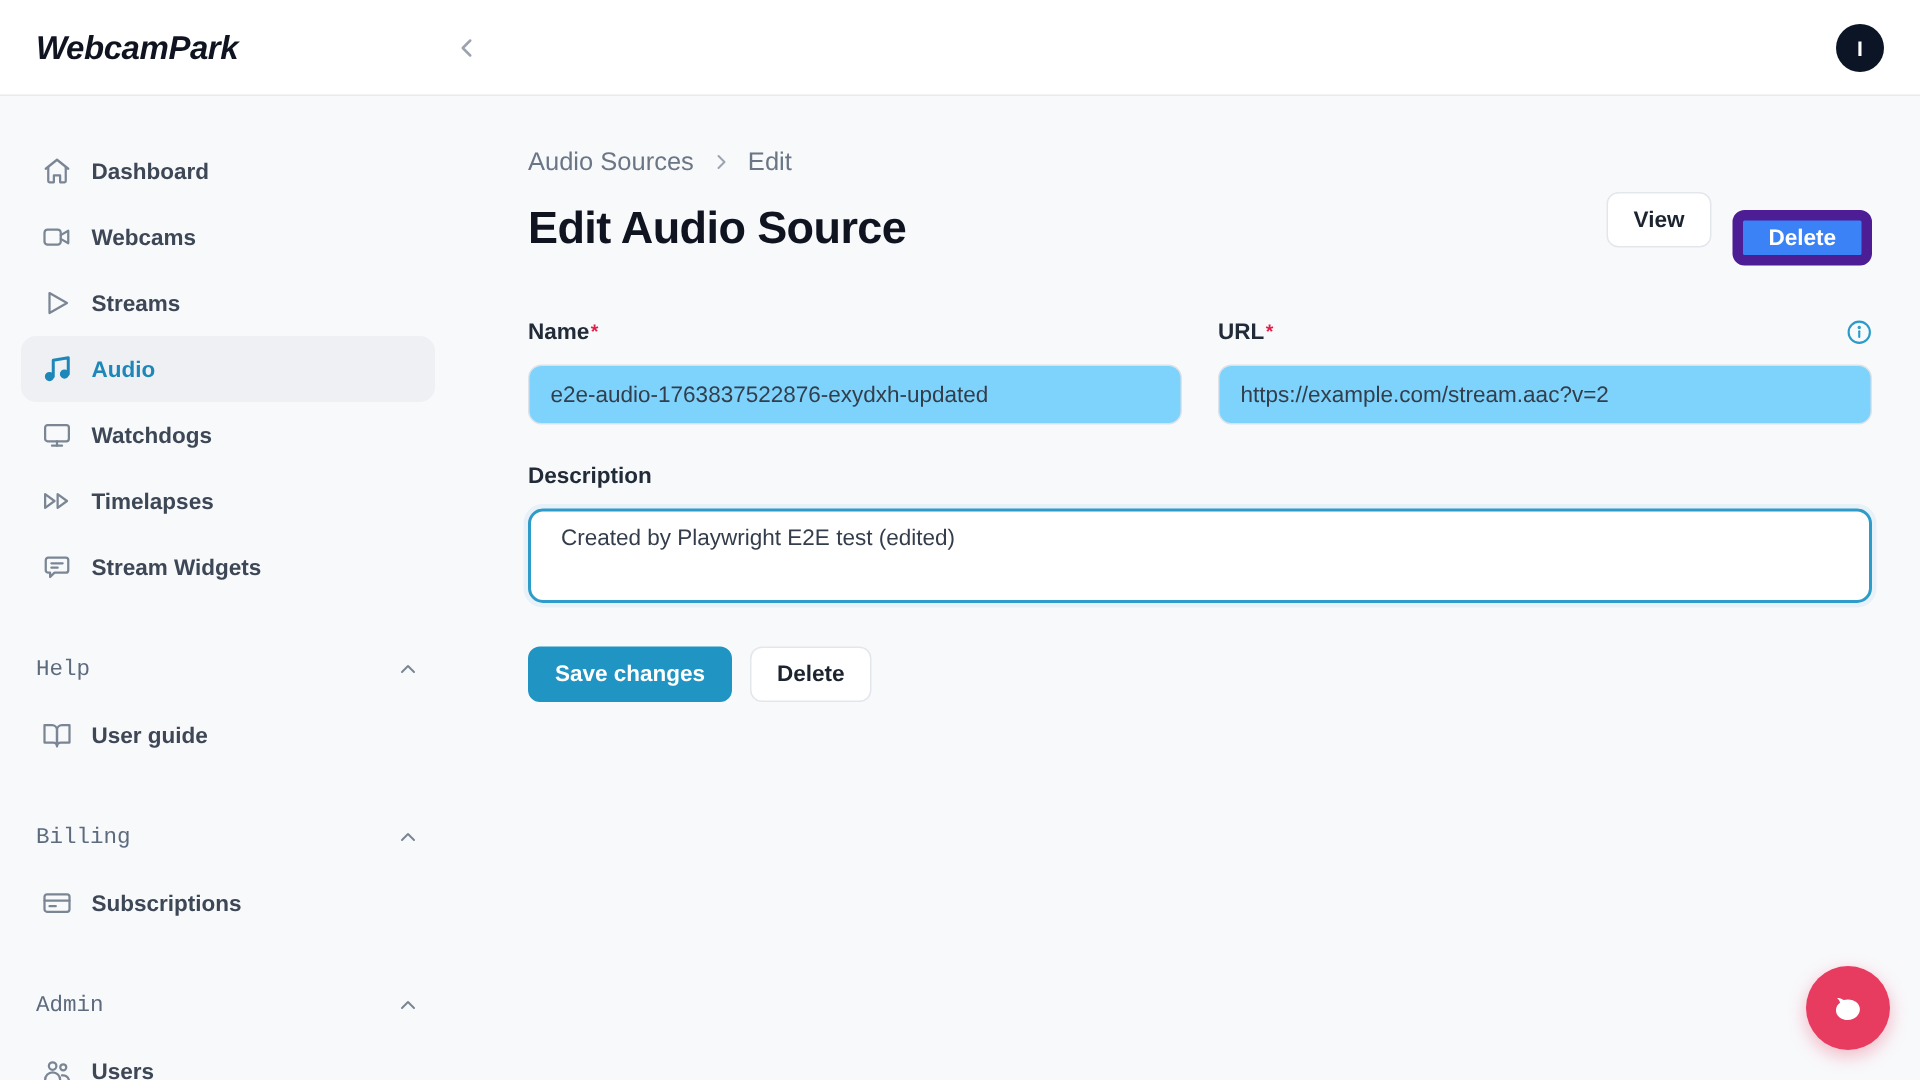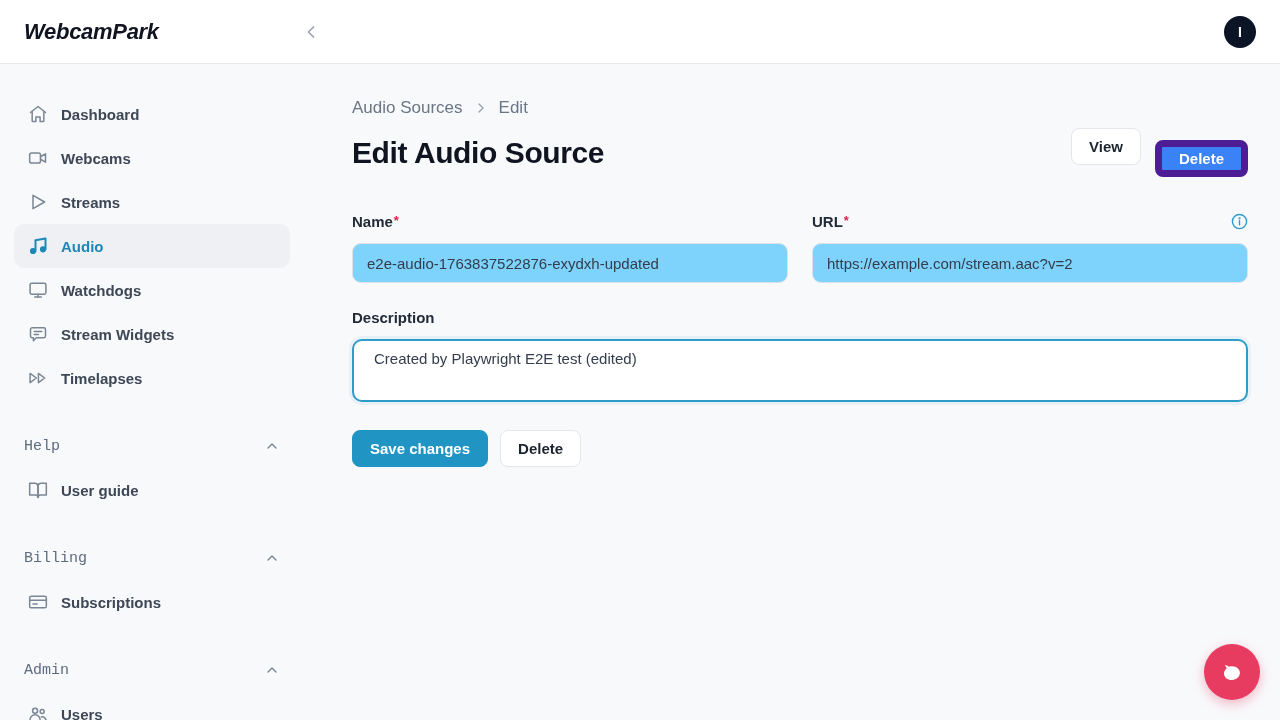--- a/index.html
+++ b/index.html
@@ -255,36 +255,36 @@
             <line x1="8" y1="20.5" x2="16" y2="20.5"></line>
             <line x1="12" y1="17" x2="12" y2="20.5"></line>
           </svg>
       </span>
       <span>Watchdogs</span>
     </div>
 
     <div class="nav-item">
       <span class="nav-icon">
         <svg width="20" height="20" viewBox="0 0 24 24" fill="none" stroke="currentColor" stroke-width="1.8" stroke-linecap="round" stroke-linejoin="round">
+            <polygon points="2.5 6.5 10 12 2.5 17.5 2.5 6.5"></polygon>
+            <polygon points="12.5 6.5 20 12 12.5 17.5 12.5 6.5"></polygon>
+          </svg>
+      </span>
+      <span>Timelapses</span>
+    </div>
+
+    <div class="nav-item">
+      <span class="nav-icon">
+        <svg width="20" height="20" viewBox="0 0 24 24" fill="none" stroke="currentColor" stroke-width="1.8" stroke-linecap="round" stroke-linejoin="round">
             <path d="M21 14.5a2 2 0 0 1-2 2h-9l-3.5 3.5v-3.5H5a2 2 0 0 1-2-2v-8a2 2 0 0 1 2-2h14a2 2 0 0 1 2 2z"></path>
             <line x1="7.5" y1="9" x2="16.5" y2="9"></line>
             <line x1="7.5" y1="12.5" x2="12.5" y2="12.5"></line>
           </svg>
       </span>
       <span>Stream Widgets</span>
-    </div>
-
-    <div class="nav-item">
-      <span class="nav-icon">
-        <svg width="20" height="20" viewBox="0 0 24 24" fill="none" stroke="currentColor" stroke-width="1.8" stroke-linecap="round" stroke-linejoin="round">
-            <polygon points="2.5 6.5 10 12 2.5 17.5 2.5 6.5"></polygon>
-            <polygon points="12.5 6.5 20 12 12.5 17.5 12.5 6.5"></polygon>
-          </svg>
-      </span>
-      <span>Timelapses</span>
     </div>
 
     <div class="section-header">
       <span>Help</span>
       <span class="chev">
         <svg width="16" height="16" viewBox="0 0 24 24" fill="none" stroke="currentColor" stroke-width="2" stroke-linecap="round" stroke-linejoin="round">
             <polyline points="18 15 12 9 6 15"></polyline>
           </svg>
       </span>
     </div>

